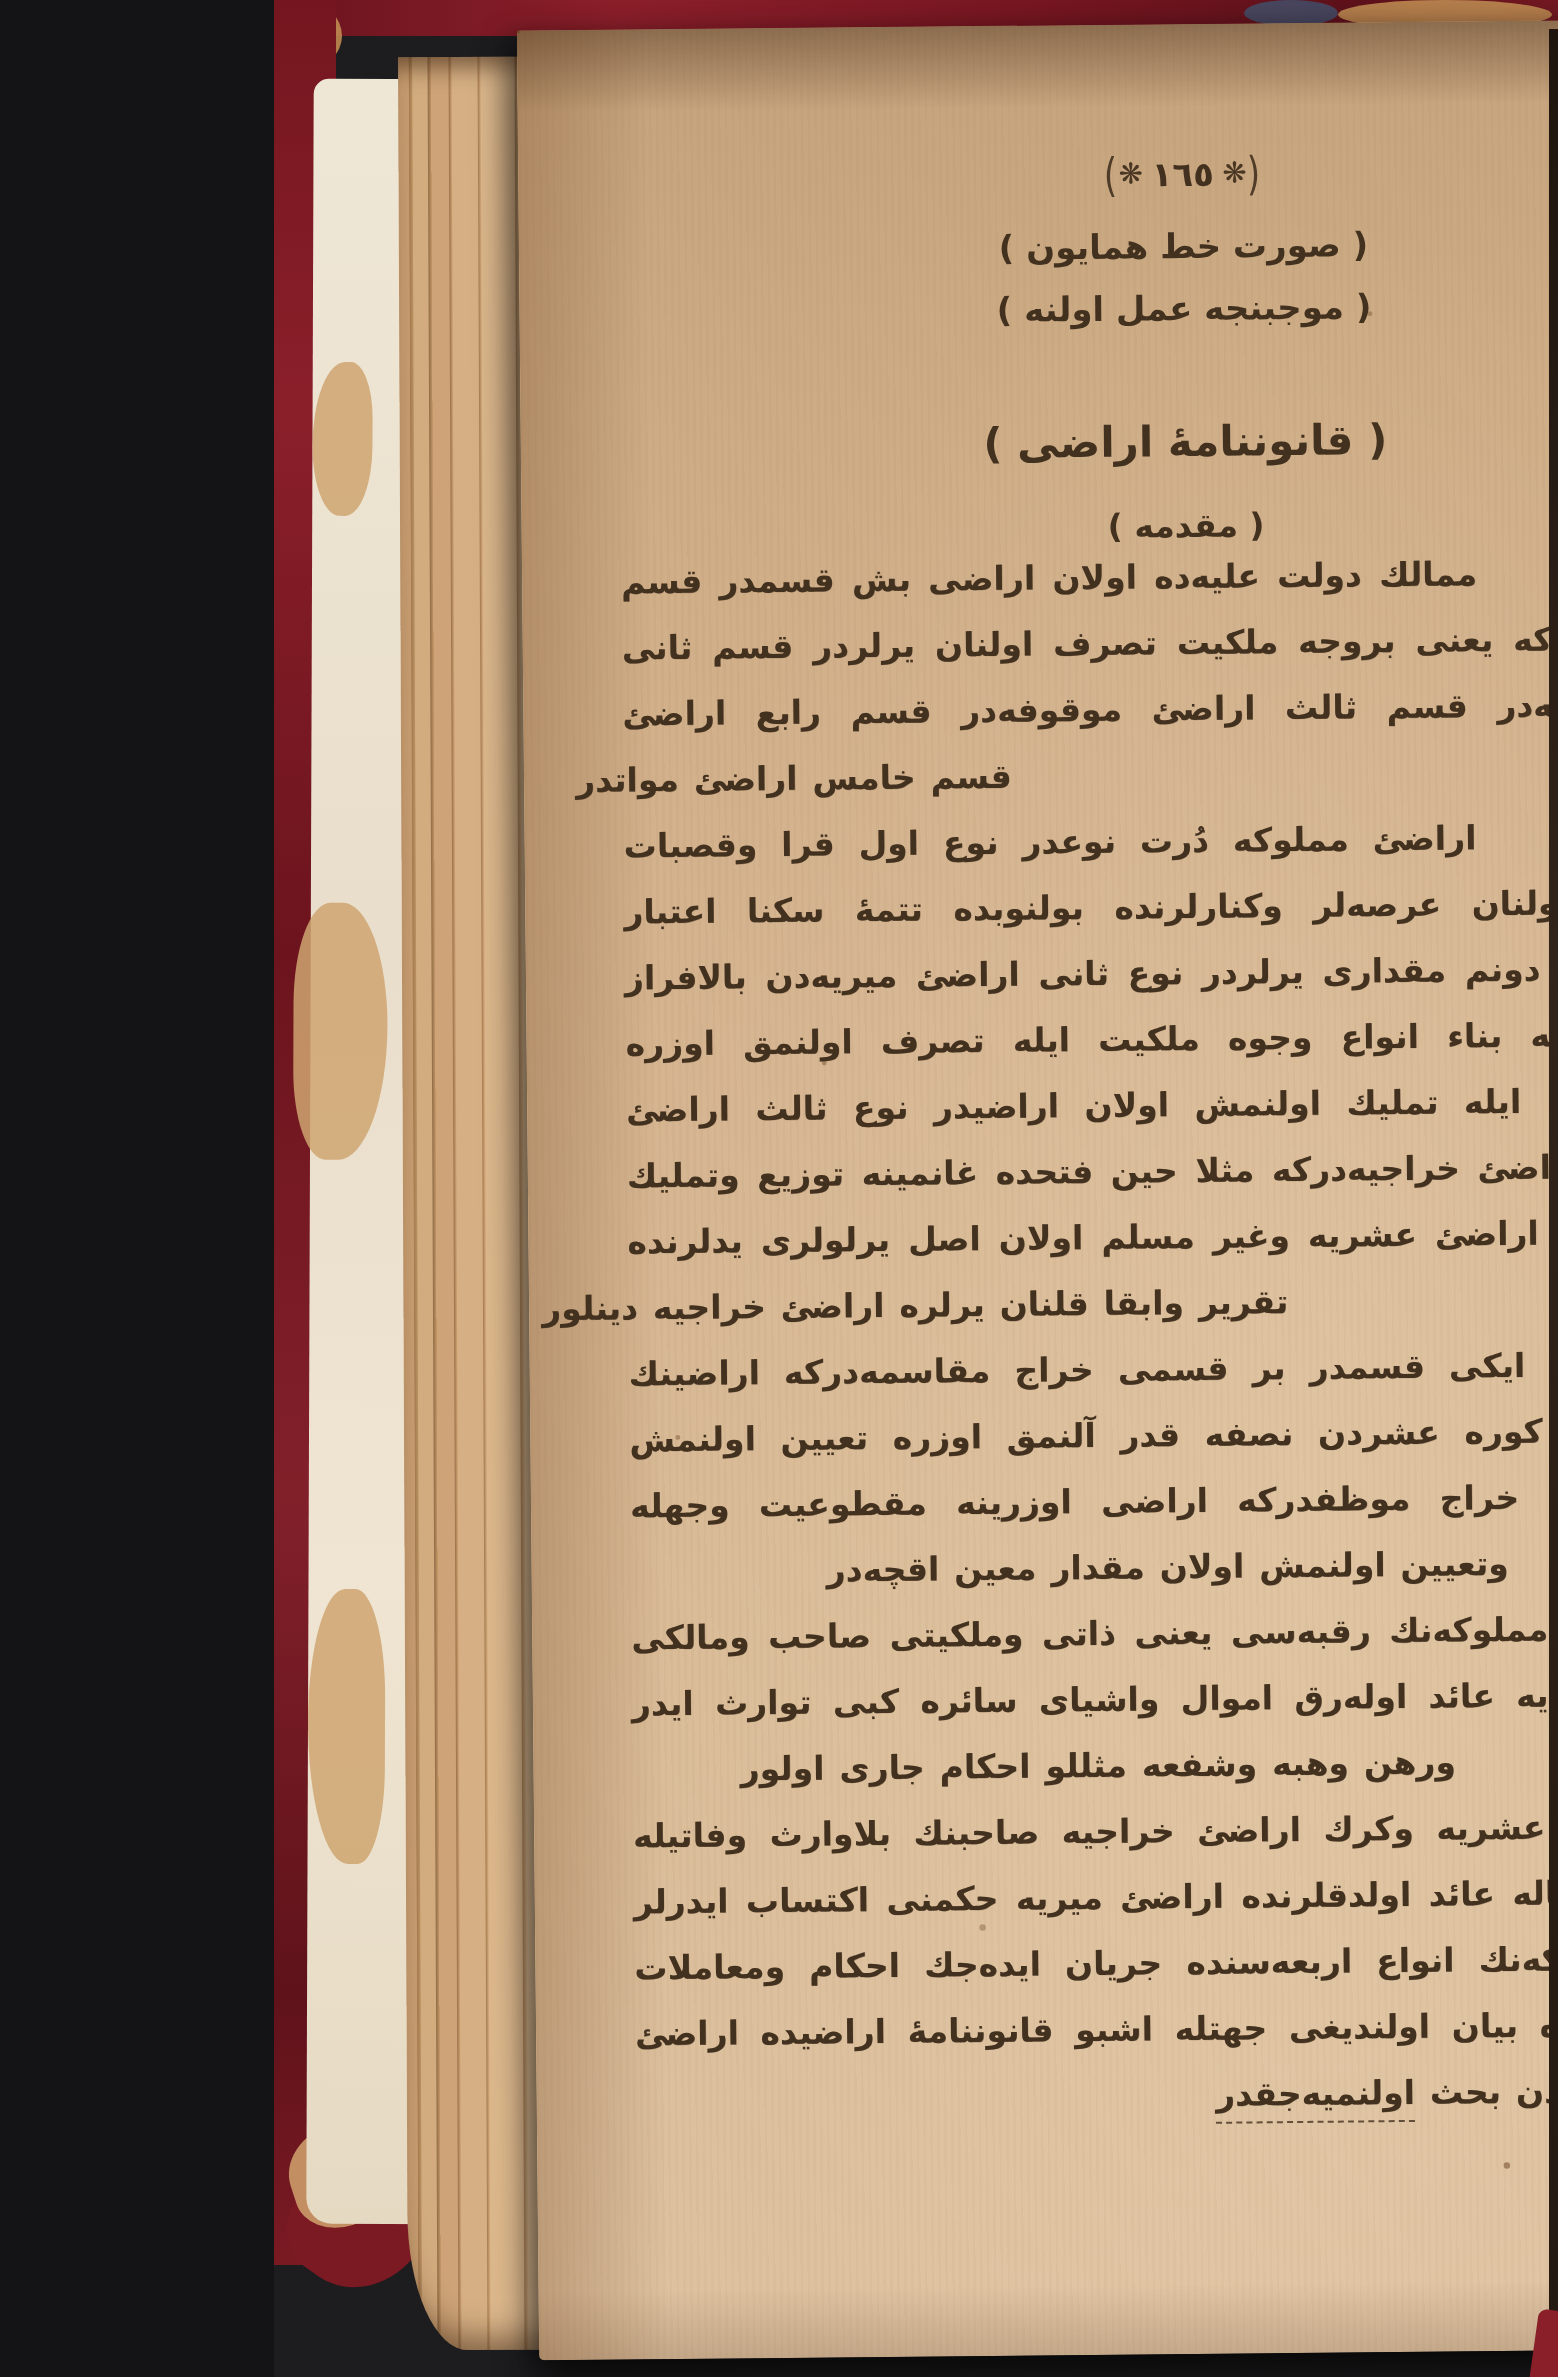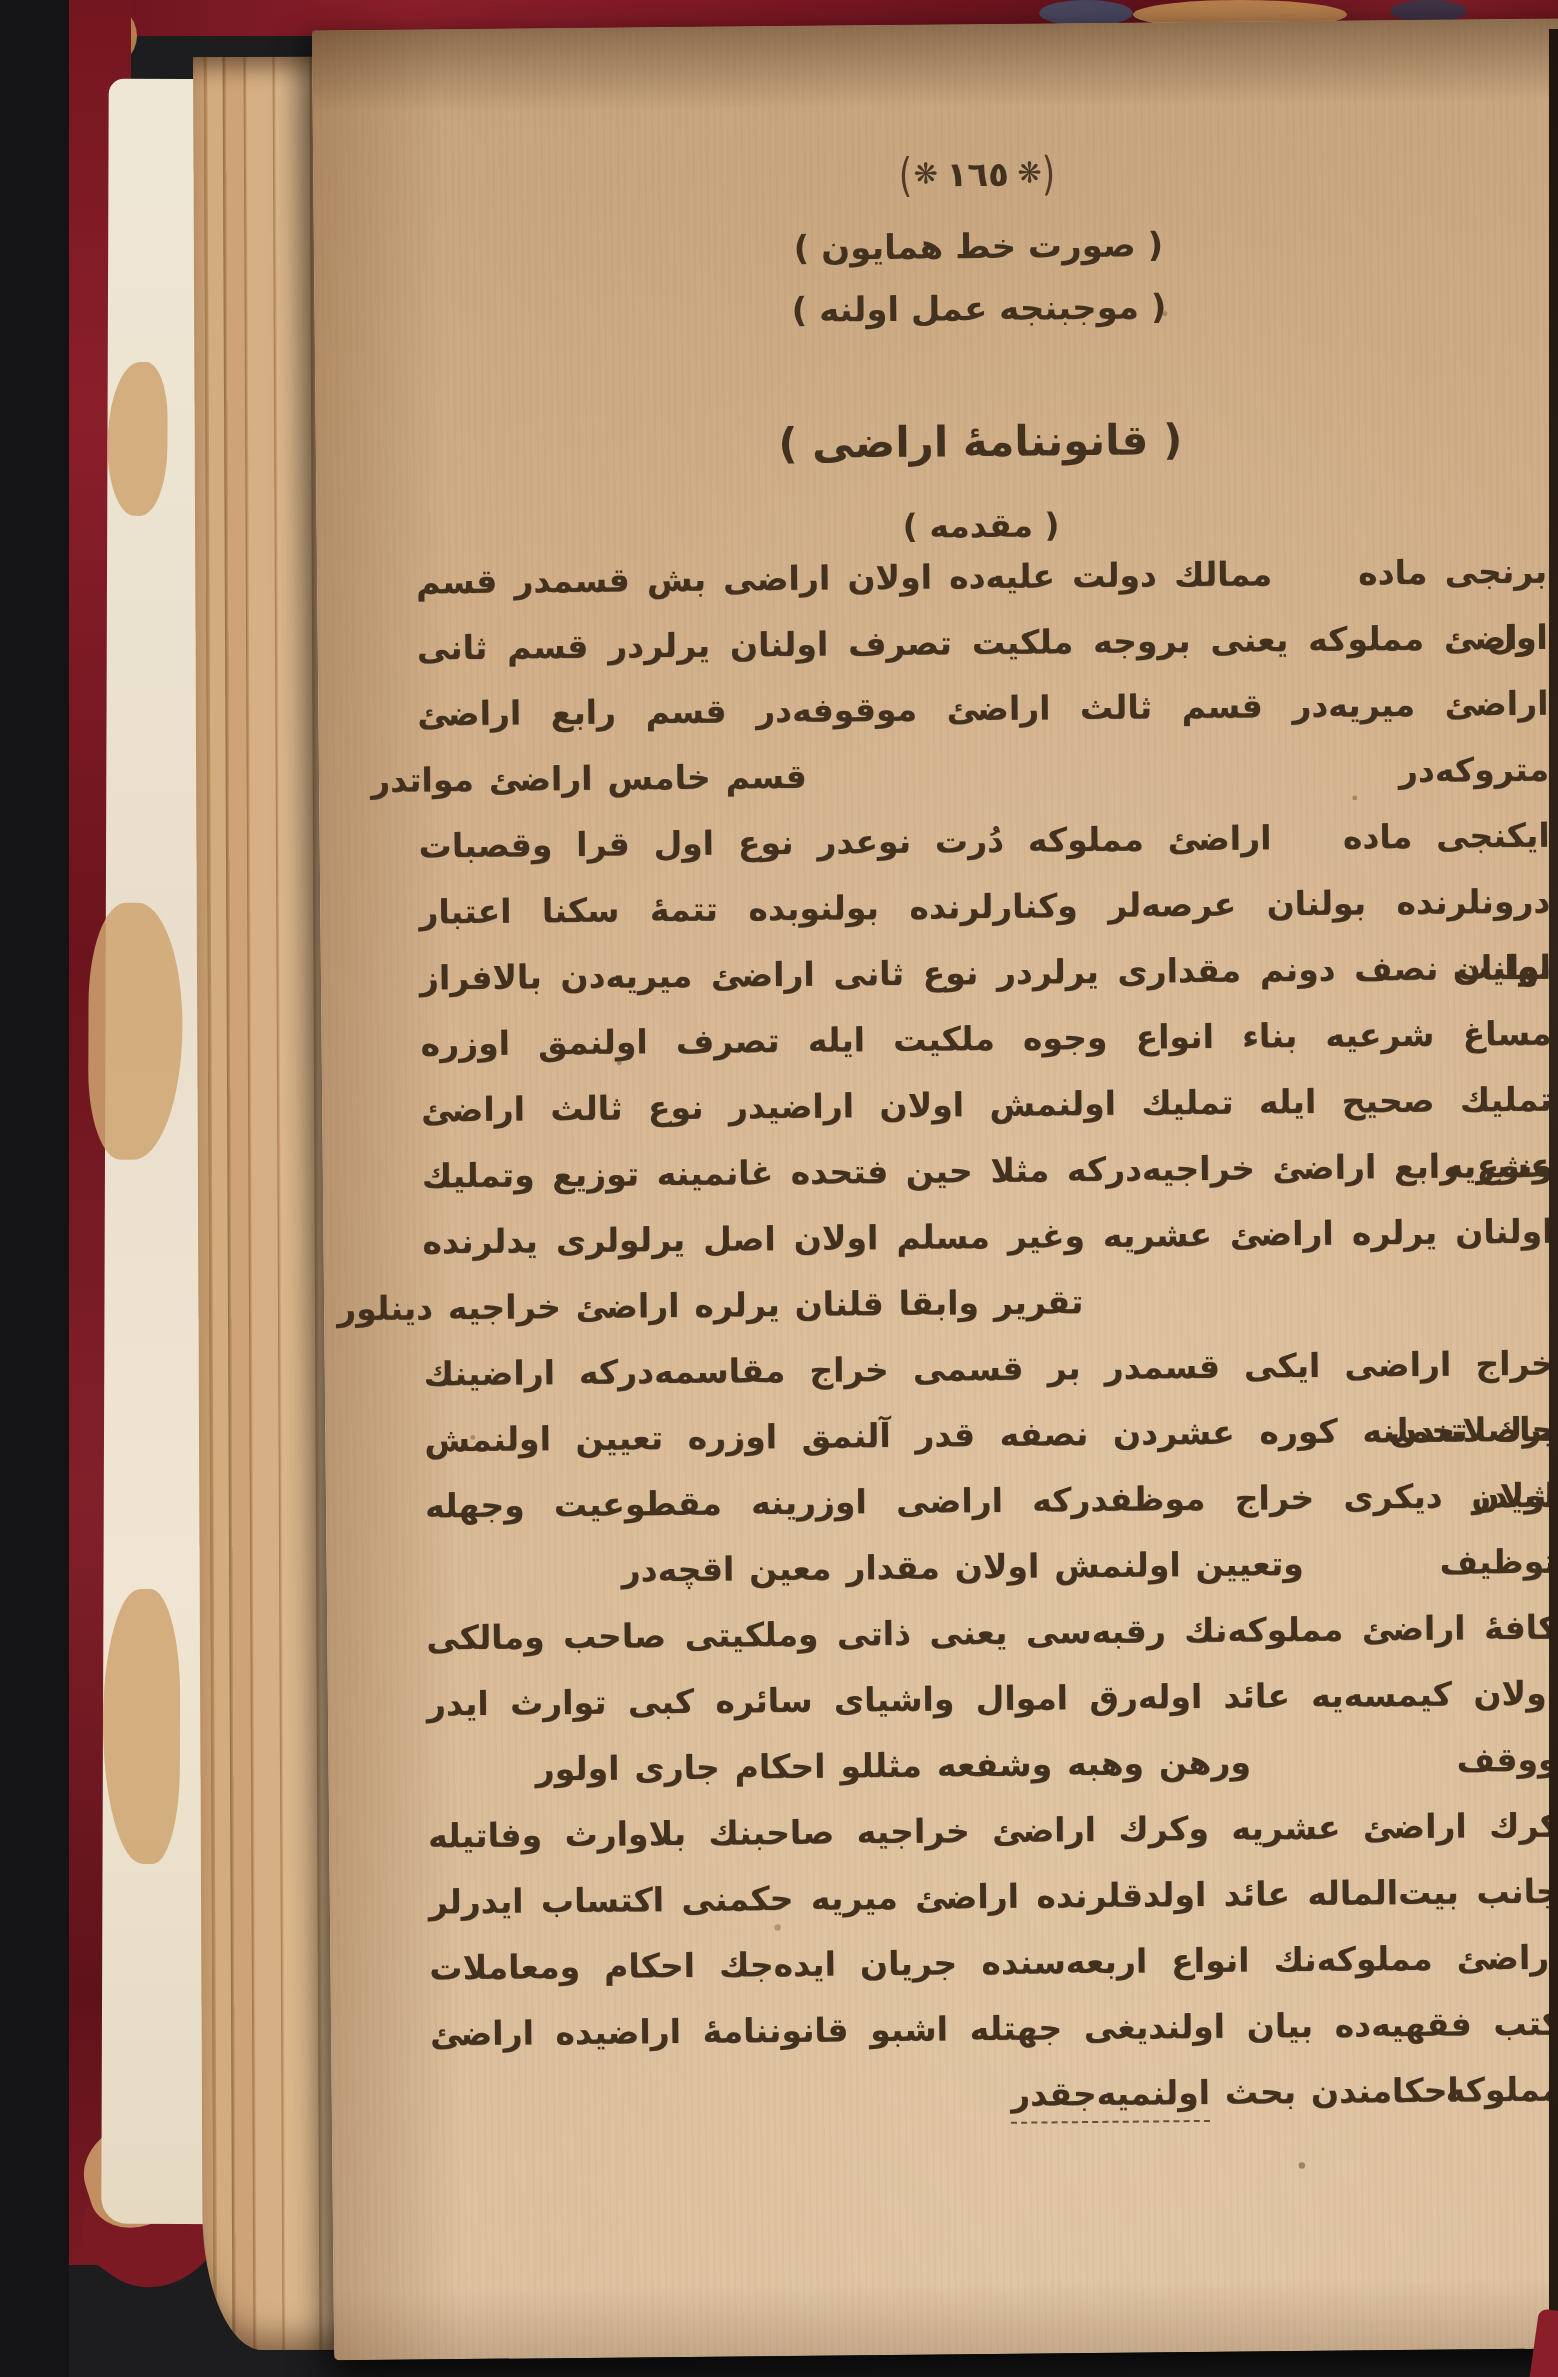--- a/index.html
+++ b/index.html
@@ -1,18 +1,18 @@
 <!DOCTYPE html>
 <html lang="ota" dir="rtl" style="font-size:13.7px"><head>
 <meta charset="utf-8">
 <style>
   html,body{margin:0;padding:0;background:#141416;}
   *{box-sizing:border-box;}
   #canvas{
-    position:relative;width:1489px;height:2377px;overflow:hidden;
+    position:relative;width:1284px;height:2377px;overflow:hidden;
     background:#1d1c1e;
     font-family:"DejaVu Sans",sans-serif;
   }
   
   .cover-top{
     position:absolute;left:0;top:0;width:1559px;height:36px;
     background:linear-gradient(90deg,#6b141e,#8a1f2a 22%,#771722 48%,#5e121b 70%,#7e1d27 88%,#6a131d);
   }
   .blob{position:absolute;border-radius:50%;}
   .b1{left:970px;top:0;width:94px;height:26px;background:#44506b;opacity:.85;}

